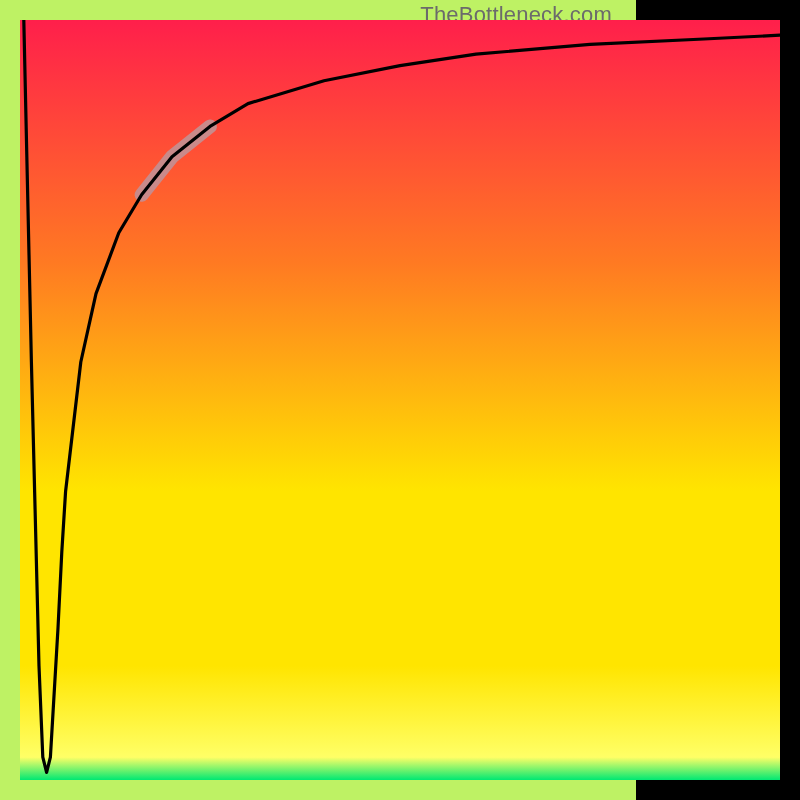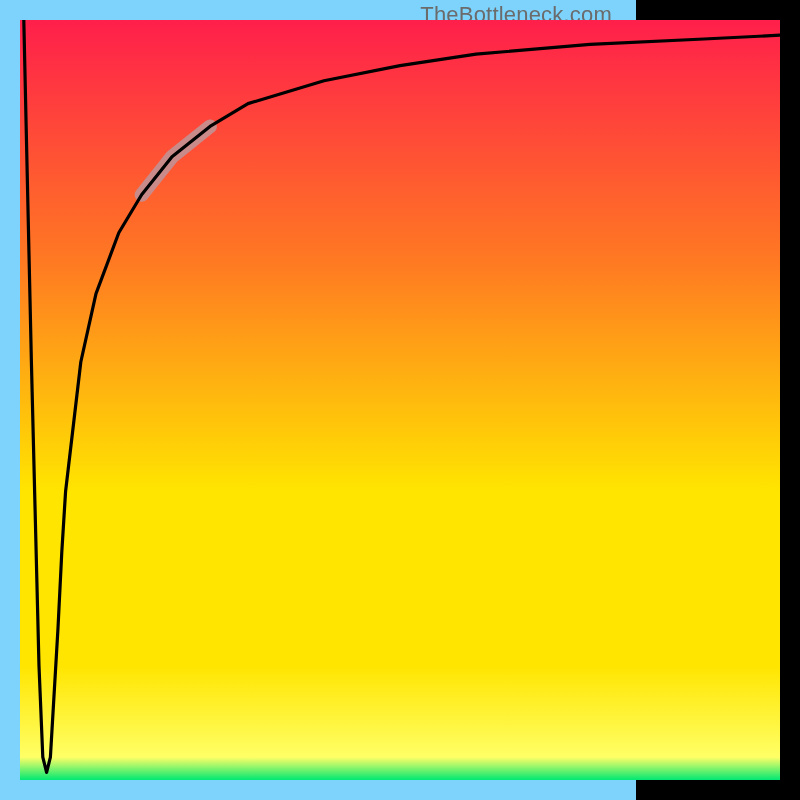--- a/index.html
+++ b/index.html
@@ -8,21 +8,21 @@
     width: 800px;
     height: 800px;
     background: #000;
     font-family: Arial, Helvetica, sans-serif;
     overflow: hidden;
   }
   .frame {
     position: relative;
     width: 636px;
     height: 800px;
-    background: #7dd3fc;
+    background: #bef264;
     text-align: right;
   }
   .plot-area {
     position: absolute;
     left: 20px;
     top: 20px;
     width: 760px;
     height: 760px;
   }
   .gradient-bg {

